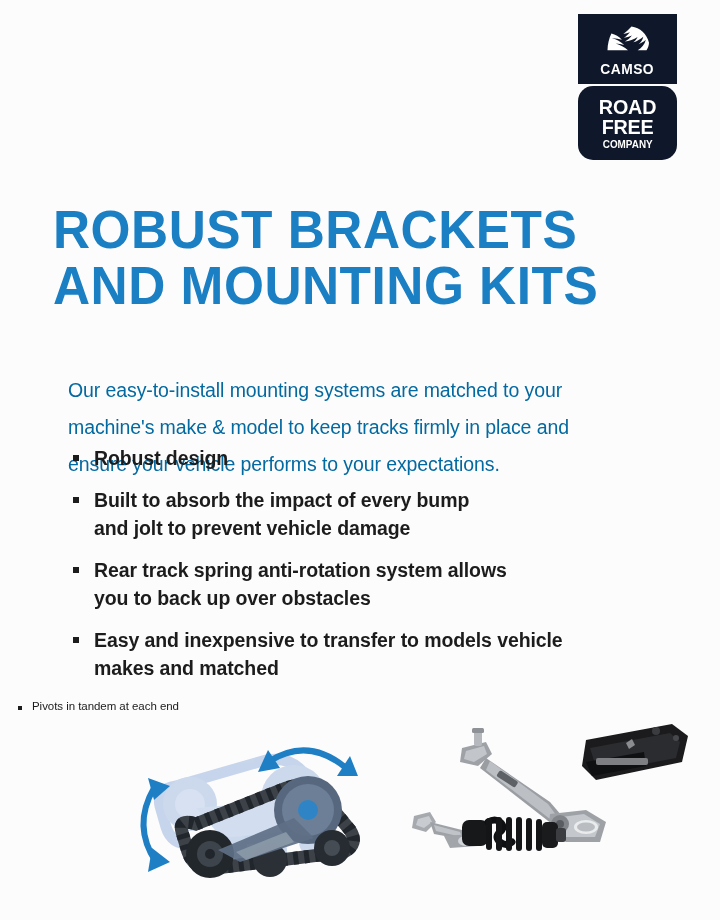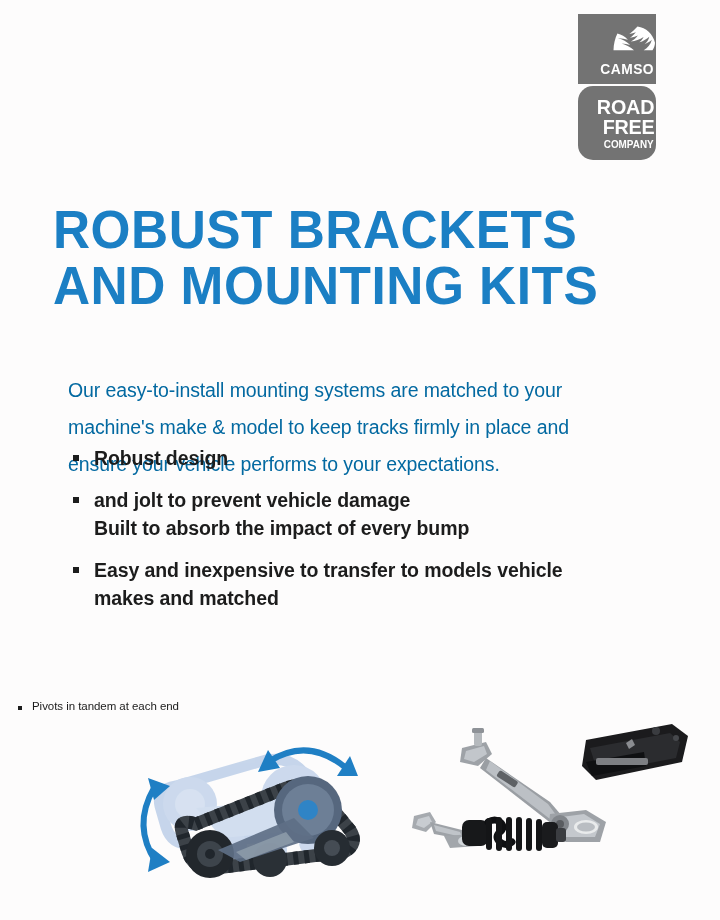--- a/index.html
+++ b/index.html
@@ -17,25 +17,25 @@
   }
 
   
   .logo-stack {
     position: absolute;
     left: 578px;
     top: 14px;
     width: 78px;
   }
   .logo-block {
-    background: #737373;
-    width: 78px;
+    background: #0f172a;
+    width: 99px;
     display: flex;
     flex-direction: column;
-    align-items: flex-end;
+    align-items: center;
     justify-content: center;
   }
   .logo-camso {
     height: 70px;
     padding-top: 2px;
     box-sizing: border-box;
   }
   .camso-mark {
     width: 44px;
     height: 34px;
@@ -211,22 +211,26 @@
   <span class="headline-line">AND MOUNTING KITS</span>
 </h1>
 
 <p class="intro">Our easy-to-install mounting systems are matched to your machine's make &amp; model to keep tracks firmly in place and ensure your vehicle performs to your expectations.</p>
 
 <ul class="bullets">
   <li class="bullet-item">
     <span class="bullet-line">Robust design</span>
   </li>
   <li class="bullet-item">
+    <span class="bullet-line">Built to absorb the impact of every bump</span>
     <span class="bullet-line">and jolt to prevent vehicle damage</span>
-    <span class="bullet-line">Built to absorb the impact of every bump</span>
+  </li>
+  <li class="bullet-item">
+    <span class="bullet-line">Rear track spring anti-rotation system allows</span>
+    <span class="bullet-line">you to back up over obstacles</span>
   </li>
   <li class="bullet-item">
     <span class="bullet-line">Easy and inexpensive to transfer to models vehicle</span>
     <span class="bullet-line">makes and matched</span>
   </li>
 </ul>
 
 <div class="footnote">Pivots in tandem at each end</div>
 
 <div class="figure-row">

